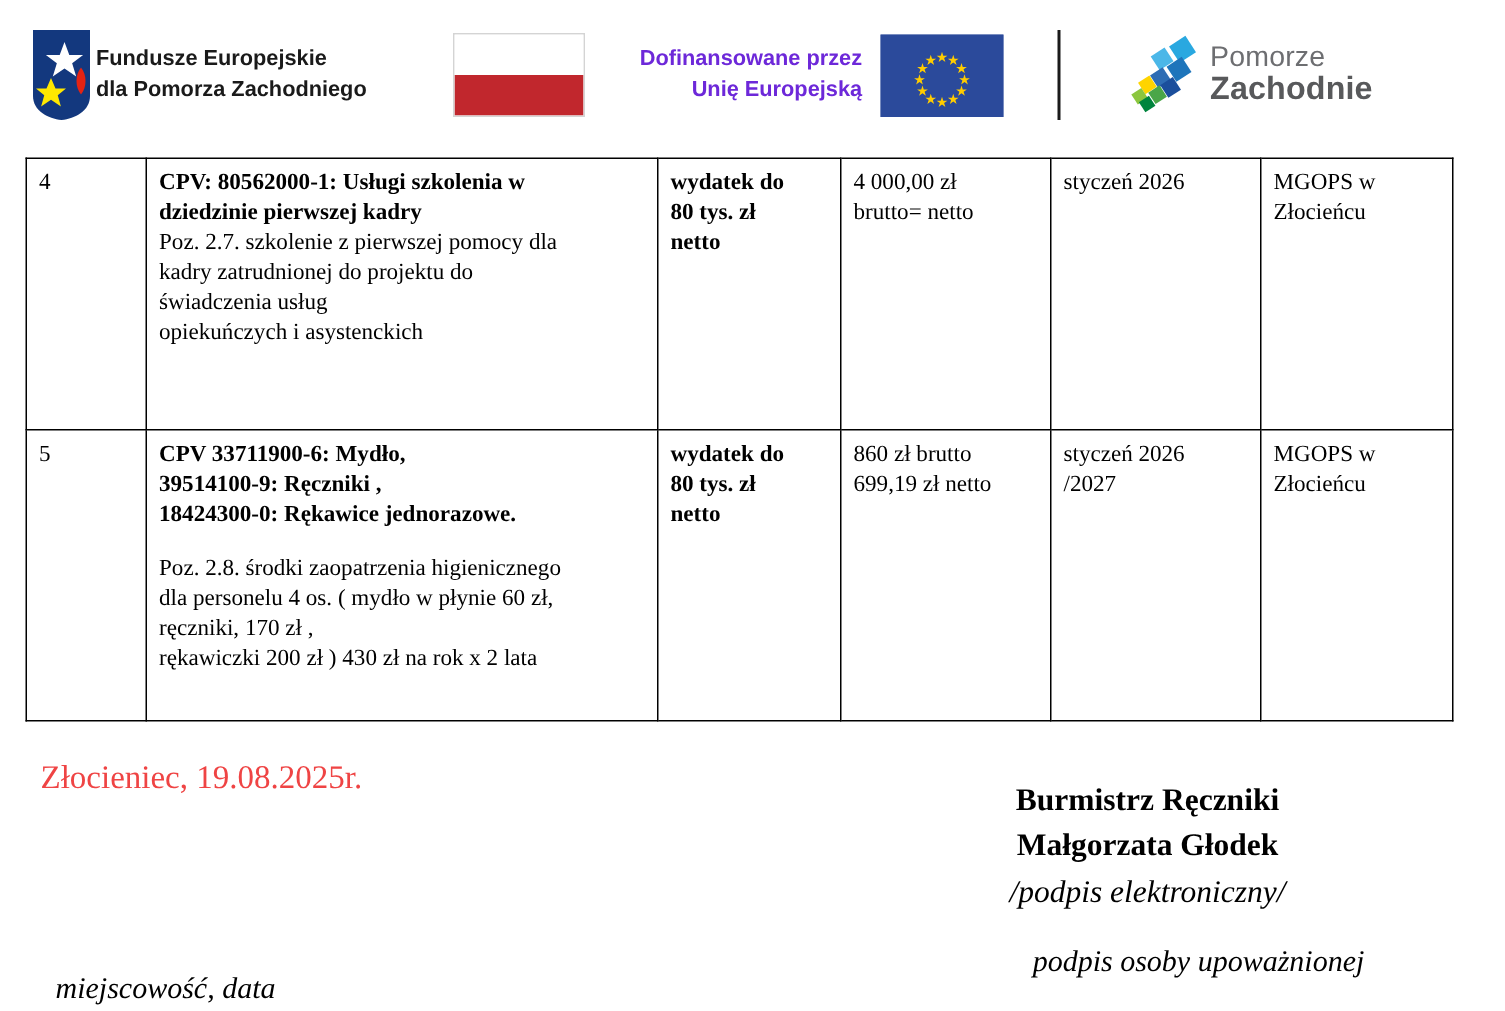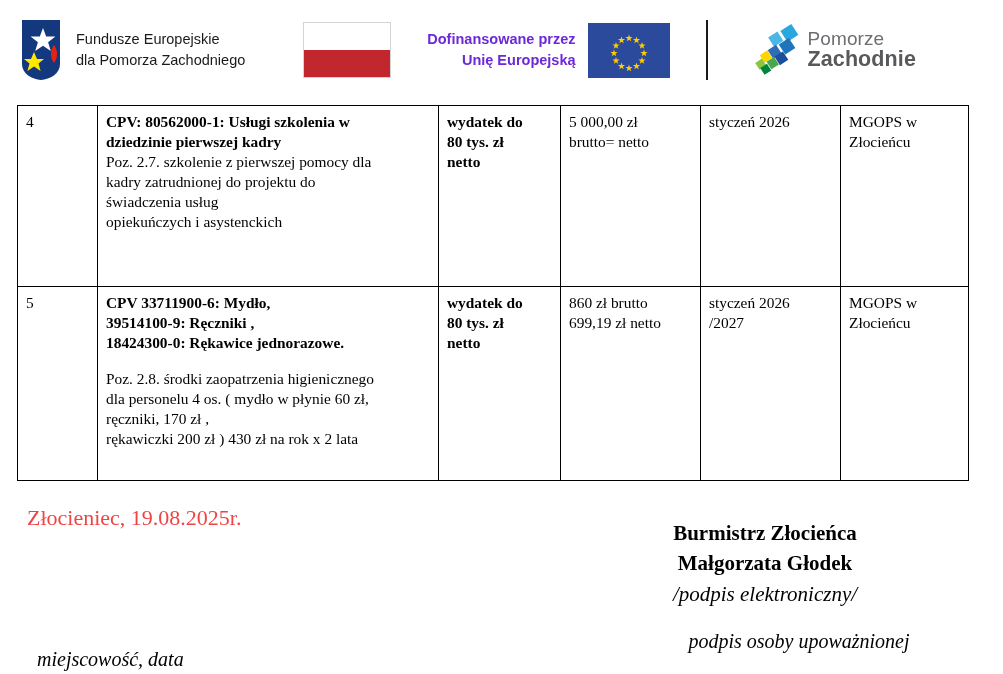--- a/index.html
+++ b/index.html
@@ -37,24 +37,23 @@
     margin-left: 18px;
     display: flex;
     align-items: center;
   }
   .fe-mark {
     width: 46px;
     height: 64px;
     position: relative;
   }
   .fe-text {
-    margin-left: 12px;
     font-family: "Liberation Sans", sans-serif;
     font-size: 14.5px;
-    font-weight: 400;
+    font-weight: 700;
     line-height: 1.42;
     color: #1a1a1a;
     white-space: nowrap;
   }
 
   
   .pl-logo {
     margin-left: 58px;
     display: flex;
     align-items: center;
@@ -337,21 +336,21 @@
         <span class="cell-line">kadry zatrudnionej do projektu do</span>
         <span class="cell-line">świadczenia usług</span>
         <span class="cell-line">opiekuńczych i asystenckich</span>
       </td>
       <td class="cell-bold">
         <span class="cell-line">wydatek do</span>
         <span class="cell-line">80 tys.  zł</span>
         <span class="cell-line">netto</span>
       </td>
       <td>
-        <span class="cell-line">5 000,00   zł</span>
+        <span class="cell-line">4 000,00   zł</span>
         <span class="cell-line">brutto= netto</span>
       </td>
       <td>
         <span class="cell-line">styczeń 2026</span>
         <span class="cell-line"></span>
       </td>
       <td>
         <span class="cell-line">MGOPS w</span>
         <span class="cell-line">Złocieńcu</span>
       </td>
@@ -390,18 +389,18 @@
       </td>
     </tr>
   </tbody>
 </table>
 
 <div class="sig-area">
   <div class="sig-left-main">Złocieniec, 19.08.2025r.</div>
   <div class="sig-left-cap">miejscowość, data</div>
 
   <div class="sig-right">
-    <span class="sr-name1">Burmistrz Złocieńca</span>
+    <span class="sr-name1">Burmistrz Ręczniki</span>
     <span class="sr-name2">Małgorzata Głodek</span>
     <span class="sr-elec">/podpis elektroniczny/</span>
   </div>
   <div class="sig-right-cap">podpis osoby upoważnionej</div>
 </div>
 
 </body></html>

